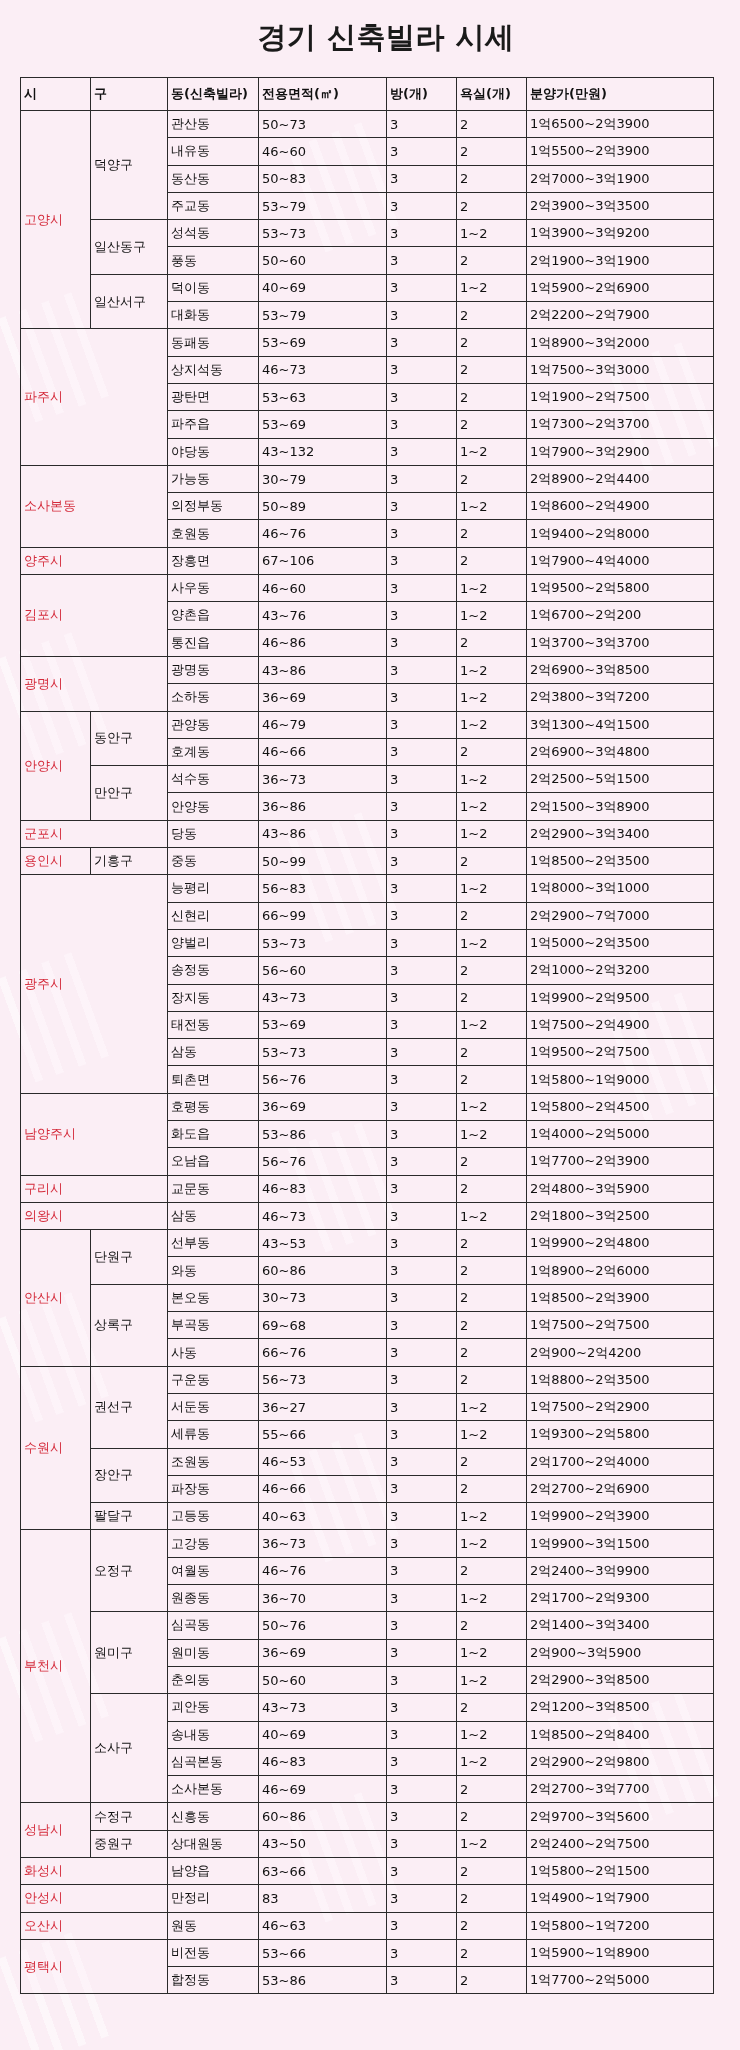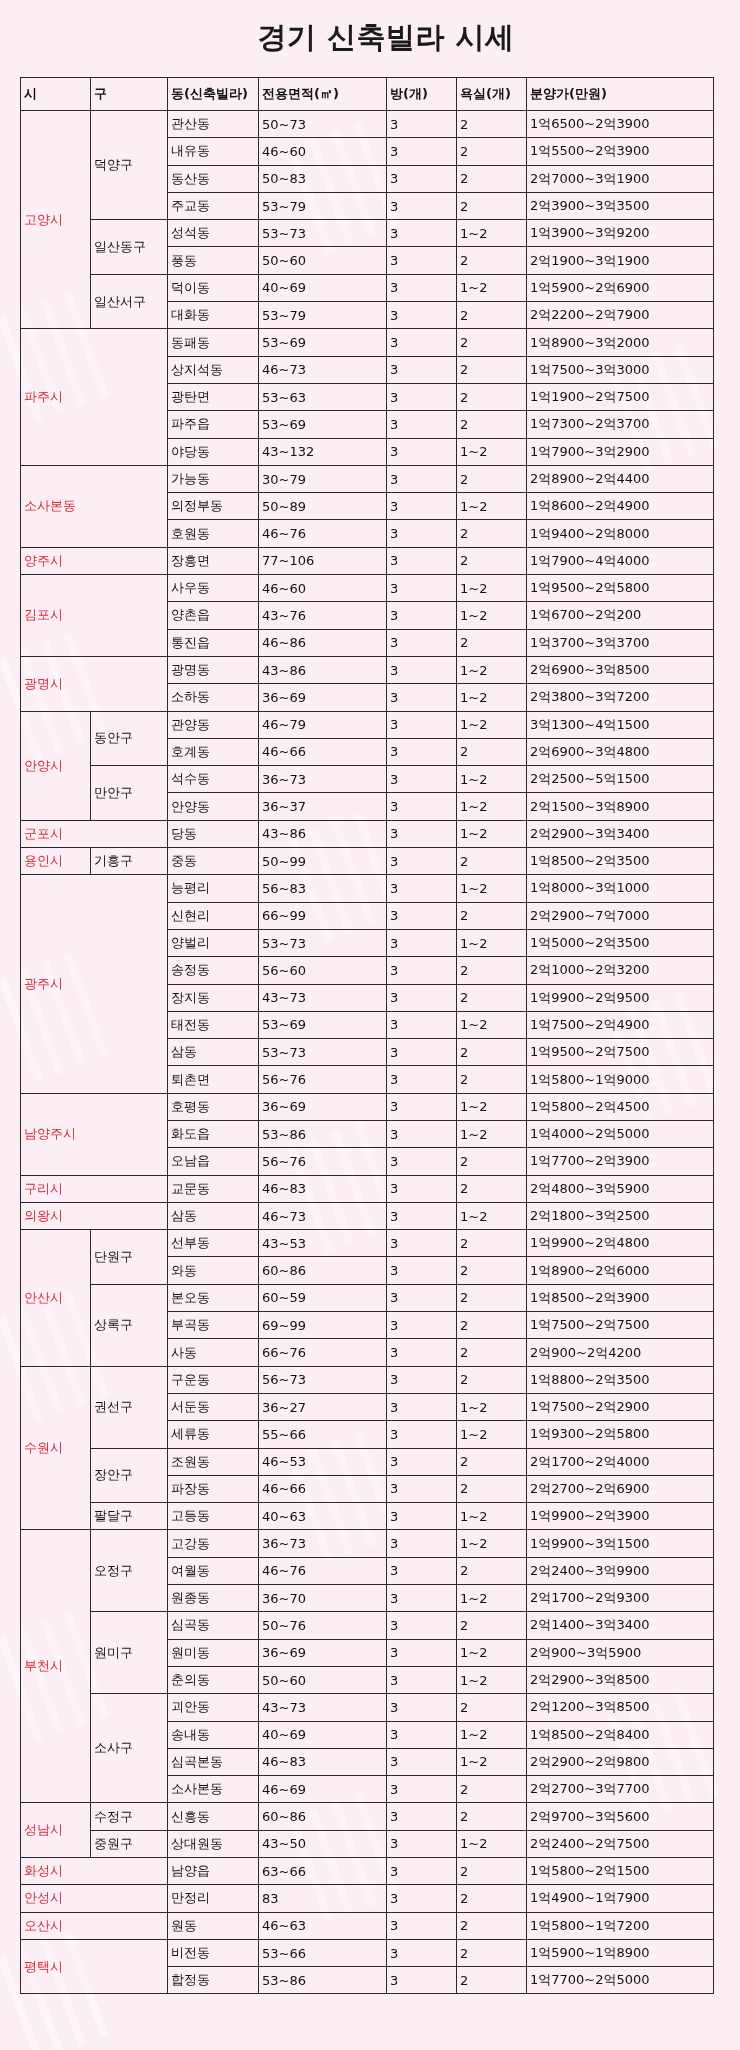--- a/index.html
+++ b/index.html
@@ -216,21 +216,21 @@
       <tr>
         <td>호원동</td>
         <td>46~76</td>
         <td>3</td>
         <td>2</td>
         <td>1억9400~2억8000</td>
       </tr>
       <tr>
         <td class="city" rowspan="1" colspan="2">양주시</td>
         <td>장흥면</td>
-        <td>77~106</td>
+        <td>67~106</td>
         <td>3</td>
         <td>2</td>
         <td>1억7900~4억4000</td>
       </tr>
       <tr>
         <td class="city" rowspan="3" colspan="2">김포시</td>
         <td>사우동</td>
         <td>46~60</td>
         <td>3</td>
         <td>1~2</td>
@@ -284,21 +284,21 @@
       <tr>
         <td rowspan="2">만안구</td>
         <td>석수동</td>
         <td>36~73</td>
         <td>3</td>
         <td>1~2</td>
         <td>2억2500~5억1500</td>
       </tr>
       <tr>
         <td>안양동</td>
-        <td>36~37</td>
+        <td>36~86</td>
         <td>3</td>
         <td>1~2</td>
         <td>2억1500~3억8900</td>
       </tr>
       <tr>
         <td class="city" rowspan="1" colspan="2">군포시</td>
         <td>당동</td>
         <td>43~86</td>
         <td>3</td>
         <td>1~2</td>
@@ -420,28 +420,28 @@
       <tr>
         <td>와동</td>
         <td>60~86</td>
         <td>3</td>
         <td>2</td>
         <td>1억8900~2억6000</td>
       </tr>
       <tr>
         <td rowspan="3">상록구</td>
         <td>본오동</td>
-        <td>60~59</td>
+        <td>30~73</td>
         <td>3</td>
         <td>2</td>
         <td>1억8500~2억3900</td>
       </tr>
       <tr>
         <td>부곡동</td>
-        <td>69~99</td>
+        <td>69~68</td>
         <td>3</td>
         <td>2</td>
         <td>1억7500~2억7500</td>
       </tr>
       <tr>
         <td>사동</td>
         <td>66~76</td>
         <td>3</td>
         <td>2</td>
         <td>2억900~2억4200</td>

